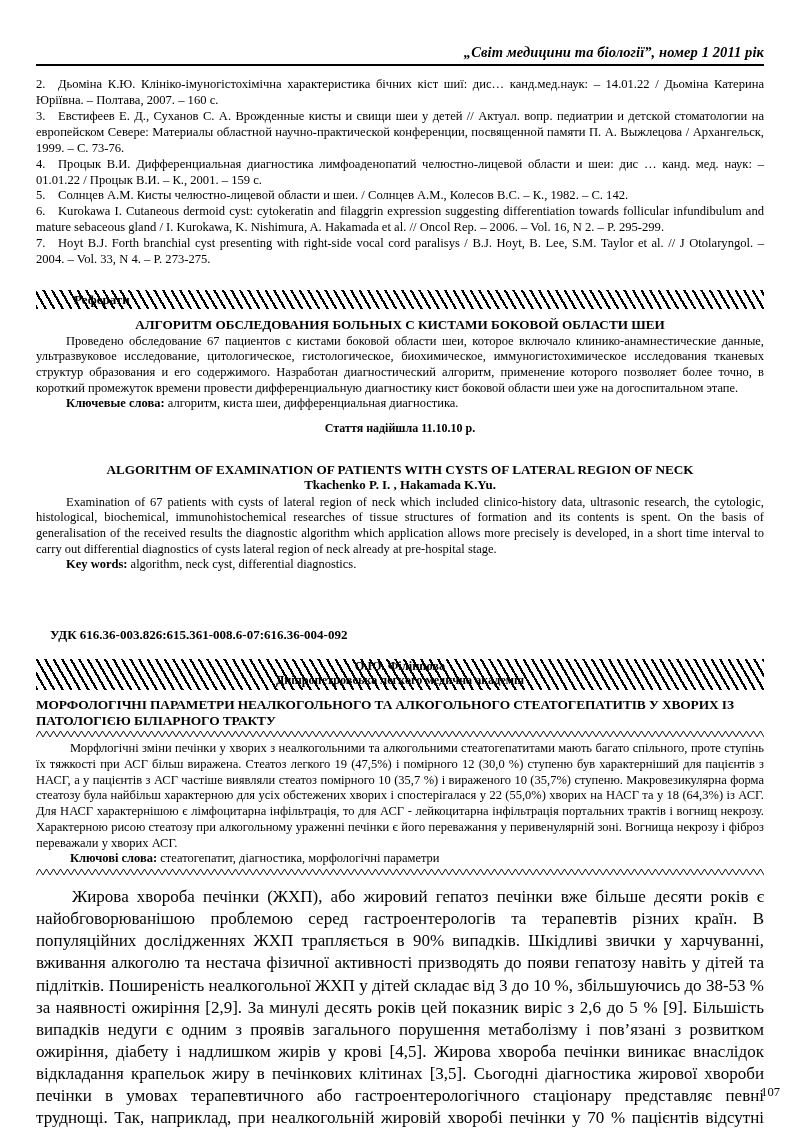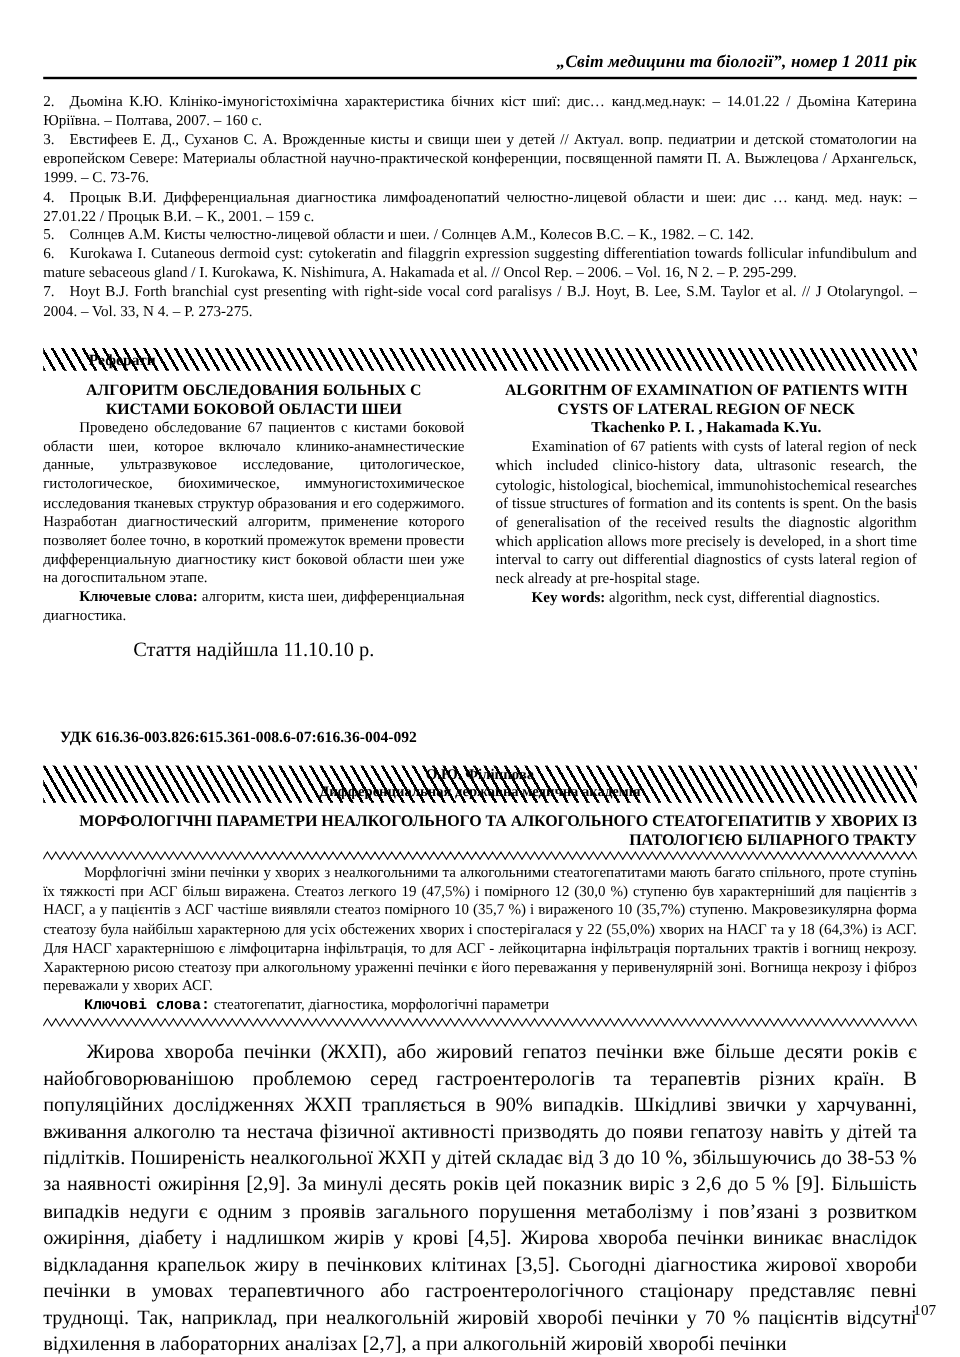--- a/index.html
+++ b/index.html
@@ -95,20 +95,21 @@
   .band-author .band-text .aff {
     font-weight: bold;
     font-size: 12.2px;
   }
 
   
   .abs-cols {
     display: flex;
     gap: 26px;
     margin-top: 8px;
+    flex-direction: column;
   }
   .abs-col {
     flex: 1 1 0;
     font-size: 12.5px;
     line-height: 1.255;
   }
   .abs-title {
     text-align: center;
     font-weight: bold;
     font-size: 13.2px;
@@ -126,54 +127,55 @@
     text-indent: 30px;
   }
   .abs-kw {
     margin-top: 0px;
     text-align: justify;
     text-indent: 30px;
   }
   .abs-kw b { font-weight: bold; }
   .received {
     text-align: center;
-    font-size: 17px;
+    font-size: 12px;
     margin-top: 9px;
+    font-weight: bold;
   }
 
   
   .udk {
     margin-top: 54px;
     font-size: 13px;
     font-weight: bold;
     padding-left: 14px;
   }
 
   
   .art-title {
     margin-top: 7px;
-    text-align: right;
+    text-align: left;
     font-weight: bold;
     font-size: 13.4px;
     line-height: 1.2;
     letter-spacing: -0.1px;
   }
   .zz-wrap { position: relative; height: 10px; }
   .zz-svg { display: block; width: 100%; height: 10px; }
 
   
   .summary {
     font-size: 12.5px;
     line-height: 1.26;
     text-align: justify;
     margin-top: 2px;
   }
   .summary p { margin: 0; text-indent: 34px; }
   .summary .kw { text-indent: 34px; }
-  .summary .kw b { font-weight: bold; font-family: Liberation Mono, monospace; }
+  .summary .kw b { font-weight: bold; }
 
   
   .bodytext {
     font-size: 17px;
     line-height: 1.30;
     text-align: justify;
     margin-top: 9px;
   }
   .bodytext p { margin: 0; text-indent: 36px; }
 
@@ -194,21 +196,21 @@
   <div class="runhead-rule"></div>
 
   <div class="refs">
     <p class="ref">
       <span class="num">2.</span><span>Дьоміна К.Ю. Клініко-імуногістохімічна характеристика бічних кіст шиї: дис… канд.мед.наук: – 14.01.22 / Дьоміна Катерина Юріївна. – Полтава, 2007. – 160 с.</span>
     </p>
     <p class="ref">
       <span class="num">3.</span><span>Евстифеев Е. Д., Суханов С. А. Врожденные кисты и свищи шеи у детей // Актуал. вопр. педиатрии и детской стоматологии на европейском Севере: Материалы областной научно-практической конференции, посвященной памяти П. А. Выжлецова / Архангельск, 1999. – С. 73-76.</span>
     </p>
     <p class="ref">
-      <span class="num">4.</span><span>Процык В.И. Дифференциальная диагностика лимфоаденопатий челюстно-лицевой области и шеи: дис … канд. мед. наук: – 27.01.22 / Процык В.И. – К., 2001. – 159 с.</span>
+      <span class="num">4.</span><span>Процык В.И. Дифференциальная диагностика лимфоаденопатий челюстно-лицевой области и шеи: дис … канд. мед. наук: – 01.01.22 / Процык В.И. – К., 2001. – 159 с.</span>
     </p>
     <p class="ref">
       <span class="num">5.</span><span>Солнцев А.М. Кисты челюстно-лицевой области и шеи. / Солнцев А.М., Колесов В.С. – К., 1982. – С. 142.</span>
     </p>
     <p class="ref">
       <span class="num">6.</span><span>Kurokawa I. Cutaneous dermoid cyst: cytokeratin and filaggrin expression suggesting differentiation towards follicular infundibulum and mature sebaceous gland / I. Kurokawa, K. Nishimura, A. Hakamada et al. // Oncol Rep. – 2006. – Vol. 16, N 2. – P. 295-299.</span>
     </p>
     <p class="ref">
       <span class="num">7.</span><span>Hoyt B.J. Forth branchial cyst presenting with right-side vocal cord paralisys / B.J. Hoyt, B. Lee, S.M. Taylor et al. // J Otolaryngol. – 2004. – Vol. 33, N 4. – P. 273-275.</span>
     </p>
@@ -234,21 +236,21 @@
       <div class="abs-kw"><b>Key words:</b><span> algorithm, neck cyst, differential diagnostics.</span></div>
     </div>
 
   </div>
 
   <div class="udk">УДК 616.36-003.826:615.361-008.6-07:616.36-004-092</div>
 
   <div class="hatch-band band-author">
     <div class="band-text">
       <div>О.Ю. Філіппова</div>
-      <div class="aff">Дифференциальная державна медична академія</div>
+      <div class="aff">Дніпропетровська легкого медична академія</div>
     </div>
   </div>
 
   <div class="art-title">МОРФОЛОГІЧНІ ПАРАМЕТРИ НЕАЛКОГОЛЬНОГО ТА АЛКОГОЛЬНОГО СТЕАТОГЕПАТИТІВ У ХВОРИХ ІЗ ПАТОЛОГІЄЮ БІЛІАРНОГО ТРАКТУ</div>
 
   <div class="zz-wrap">
     <svg class="zz-svg" viewBox="0 0 728 10" preserveAspectRatio="none">
       <path d="M0 8 L3.5 2 L7 8 L10.5 2 L14 8 L17.5 2 L21 8 L24.5 2 L28 8 L31.5 2 L35 8 L38.5 2 L42 8 L45.5 2 L49 8 L52.5 2 L56 8 L59.5 2 L63 8 L66.5 2 L70 8 L73.5 2 L77 8 L80.5 2 L84 8 L87.5 2 L91 8 L94.5 2 L98 8 L101.5 2 L105 8 L108.5 2 L112 8 L115.5 2 L119 8 L122.5 2 L126 8 L129.5 2 L133 8 L136.5 2 L140 8 L143.5 2 L147 8 L150.5 2 L154 8 L157.5 2 L161 8 L164.5 2 L168 8 L171.5 2 L175 8 L178.5 2 L182 8 L185.5 2 L189 8 L192.5 2 L196 8 L199.5 2 L203 8 L206.5 2 L210 8 L213.5 2 L217 8 L220.5 2 L224 8 L227.5 2 L231 8 L234.5 2 L238 8 L241.5 2 L245 8 L248.5 2 L252 8 L255.5 2 L259 8 L262.5 2 L266 8 L269.5 2 L273 8 L276.5 2 L280 8 L283.5 2 L287 8 L290.5 2 L294 8 L297.5 2 L301 8 L304.5 2 L308 8 L311.5 2 L315 8 L318.5 2 L322 8 L325.5 2 L329 8 L332.5 2 L336 8 L339.5 2 L343 8 L346.5 2 L350 8 L353.5 2 L357 8 L360.5 2 L364 8 L367.5 2 L371 8 L374.5 2 L378 8 L381.5 2 L385 8 L388.5 2 L392 8 L395.5 2 L399 8 L402.5 2 L406 8 L409.5 2 L413 8 L416.5 2 L420 8 L423.5 2 L427 8 L430.5 2 L434 8 L437.5 2 L441 8 L444.5 2 L448 8 L451.5 2 L455 8 L458.5 2 L462 8 L465.5 2 L469 8 L472.5 2 L476 8 L479.5 2 L483 8 L486.5 2 L490 8 L493.5 2 L497 8 L500.5 2 L504 8 L507.5 2 L511 8 L514.5 2 L518 8 L521.5 2 L525 8 L528.5 2 L532 8 L535.5 2 L539 8 L542.5 2 L546 8 L549.5 2 L553 8 L556.5 2 L560 8 L563.5 2 L567 8 L570.5 2 L574 8 L577.5 2 L581 8 L584.5 2 L588 8 L591.5 2 L595 8 L598.5 2 L602 8 L605.5 2 L609 8 L612.5 2 L616 8 L619.5 2 L623 8 L626.5 2 L630 8 L633.5 2 L637 8 L640.5 2 L644 8 L647.5 2 L651 8 L654.5 2 L658 8 L661.5 2 L665 8 L668.5 2 L672 8 L675.5 2 L679 8 L682.5 2 L686 8 L689.5 2 L693 8 L696.5 2 L700 8 L703.5 2 L707 8 L710.5 2 L714 8 L717.5 2 L721 8 L724.5 2 L728 8" fill="none" stroke="#000" stroke-width="0.9"></path>
     </svg>
   </div>

